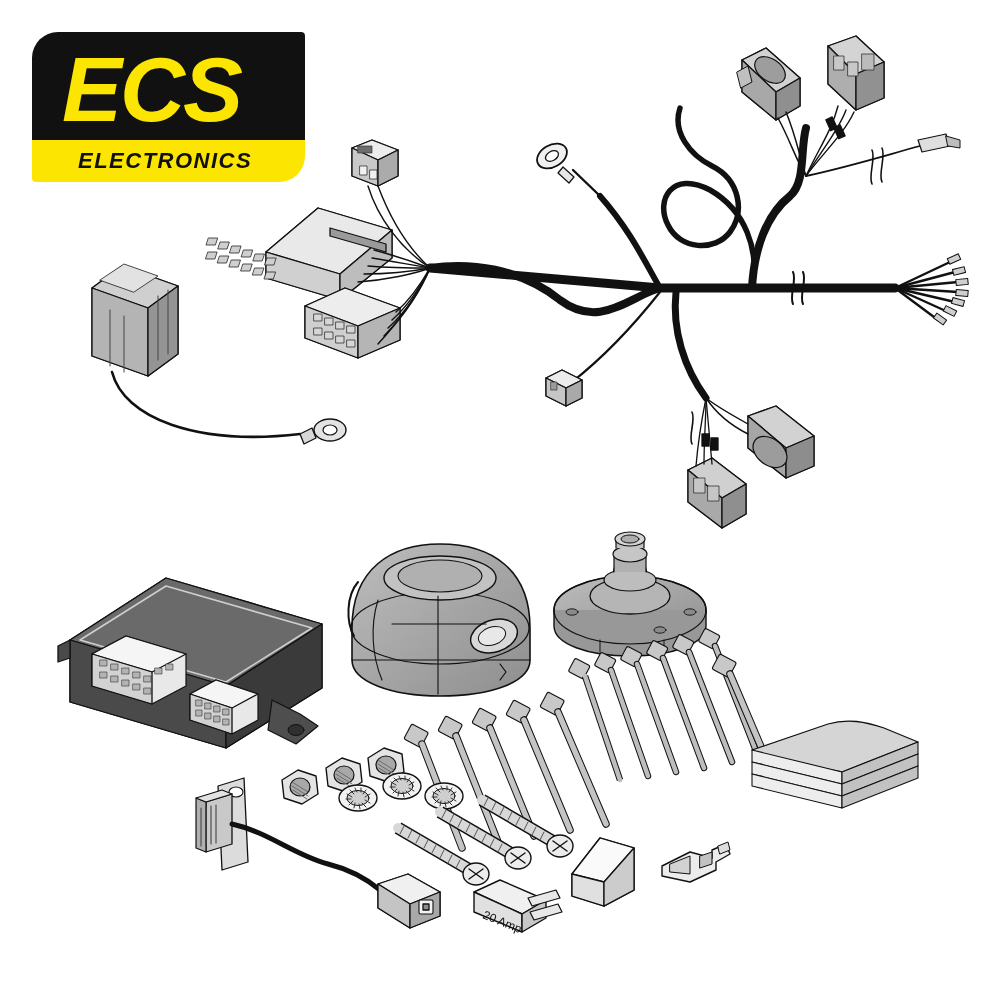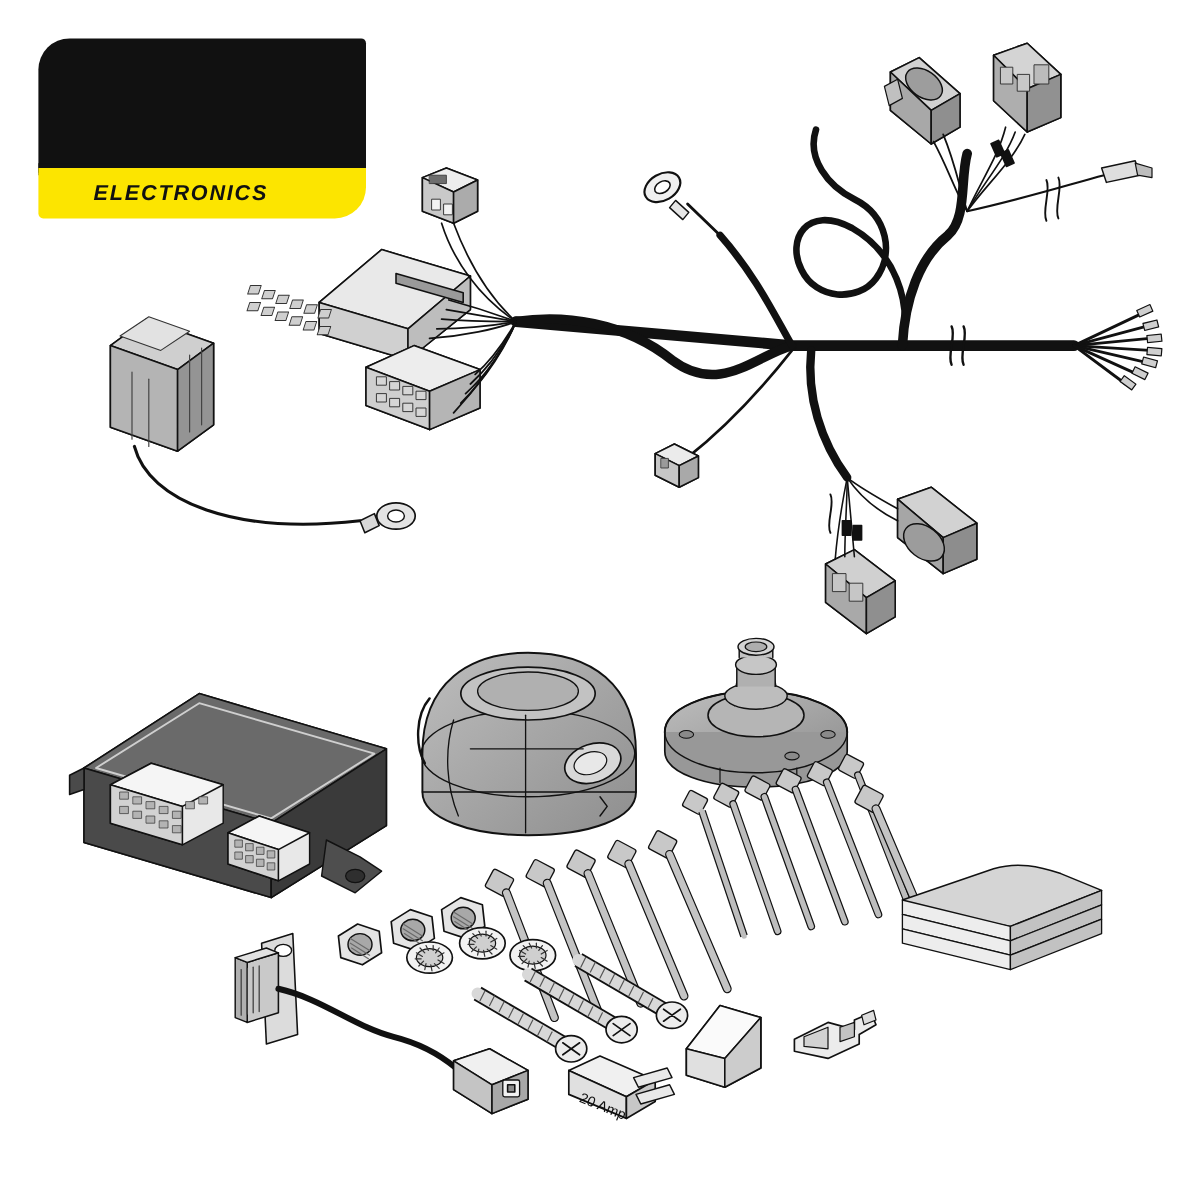--- a/index.html
+++ b/index.html
@@ -18,21 +18,21 @@
       width:0;height:0;border-top:0 solid transparent;}
   .logo-yellow{position:absolute;left:0;top:108px;width:273px;height:42px;
       background:#FCE500;border-bottom-right-radius:26px;
       border-bottom-left-radius:4px;}
   .logo-ecs{position:absolute;left:30px;top:6px;width:250px;height:108px;
       line-height:104px;color:#FCE500;font-weight:bold;font-style:italic;
       font-size:90px;letter-spacing:-2px;
       font-family:"Liberation Sans",sans-serif;}
   .logo-sub{position:absolute;left:46px;top:110px;width:250px;height:38px;
       line-height:38px;color:#111111;font-weight:bold;font-style:italic;
-      font-size:18px;letter-spacing:1.5px;
+      font-size:22px;letter-spacing:1.5px;
       font-family:"Liberation Sans",sans-serif;}
   .logo-notch{position:absolute;left:0;top:104px;width:273px;height:8px;
       background:#111;}
 </style>
 </head>
 <body>
 
 <div id="stage">
 
   <svg id="art" viewBox="0 0 1000 1000">
@@ -628,16 +628,17 @@
         <path d="M718 846 L728 842 L730 850 L720 854 Z" fill="#dddddd" stroke="#111" stroke-width="1"></path>
       </g>
 
     </g>
   </svg>
 
   <div id="logo">
     <div class="logo-black"></div>
     <div class="logo-notch"></div>
     <div class="logo-yellow"></div>
+    <div class="logo-ecs">ECS</div>
     <div class="logo-sub">ELECTRONICS</div>
   </div>
 
 </div>
 
 </body></html>

